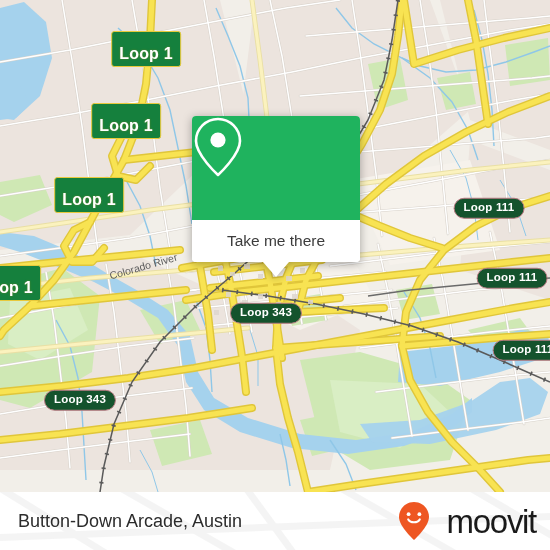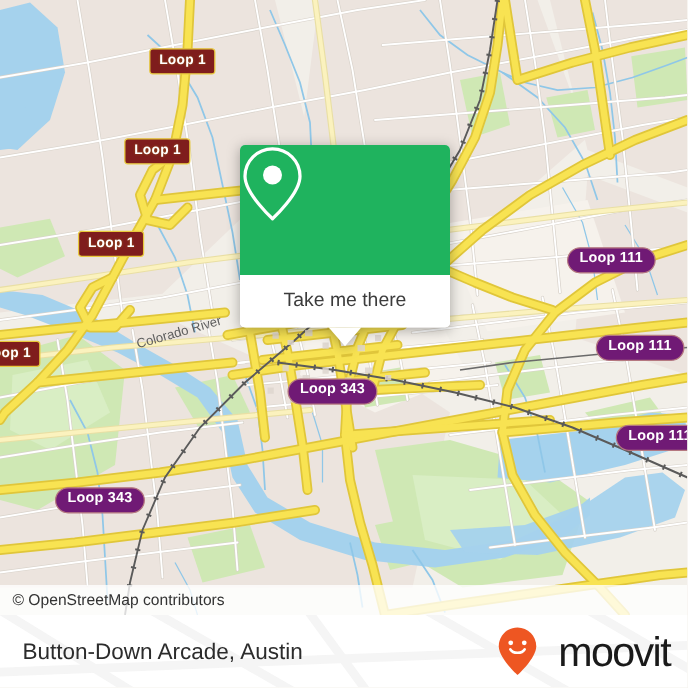--- a/index.html
+++ b/index.html
@@ -7,24 +7,24 @@
   .screen{position:relative;width:550px;height:550px;overflow:hidden;background:#efe9e4;}
 
   
   .map{position:absolute;left:0;top:0;width:550px;height:492px;overflow:hidden;background:#f2efe9;}
   .map svg{position:absolute;left:0;top:0;}
 
   
   .shield{position:absolute;transform:translate(-50%,-50%);white-space:nowrap;
           font-family:"Liberation Sans",sans-serif;font-weight:bold;color:#ffffff;
           letter-spacing:.2px;line-height:1;}
-  .shield.motorway{background:#7f1d1d;border:1.6px solid #e8c93c;border-radius:3px;
-          padding:4px 7px 4px;font-size:11px;
+  .shield.motorway{background:#15803d;border:1.6px solid #e8c93c;border-radius:3px;
+          padding:14px 7px 4px;font-size:16px;
           text-shadow:0 0 2px rgba(170,140,20,.55);}
-  .shield.trunk{background:#701a75;border:1.6px solid #b57880;border-radius:11px;
+  .shield.trunk{background:#14532d;border:1.6px solid #b57880;border-radius:11px;
           padding:3px 9px 4px;font-size:11.5px;}
 
   
   .water-label{position:absolute;color:#5d5d5d;font-size:10.5px;
           font-family:"Liberation Sans",sans-serif;white-space:nowrap;
           transform-origin:0 0;}
 
   
   .popup{position:absolute;left:192px;top:116px;width:168px;
          filter:drop-shadow(0 2px 5px rgba(0,0,0,.32));}
@@ -376,23 +376,20 @@
             <circle cx="26" cy="24" r="7.6" fill="#ffffff"></circle>
           </svg>
         </div>
         <div class="popup-bottom">
           <span>Take me there</span>
         </div>
       </div>
       <div class="popup-tail"></div>
     </div>
 
-    <div class="attrib">
-      <span>© OpenStreetMap contributors</span>
-    </div>
   </div>
 
   <div class="footer">
     <svg class="footer-bg" viewBox="0 0 550 58">
       <g stroke="#9a9a9a" fill="none" stroke-width="7">
         <path d="M-10,-10 L120,70"></path>
         <path d="M110,-10 L250,70"></path>
         <path d="M240,-12 L300,70"></path>
         <path d="M330,-10 L470,70"></path>
         <path d="M460,-10 L580,60"></path>

